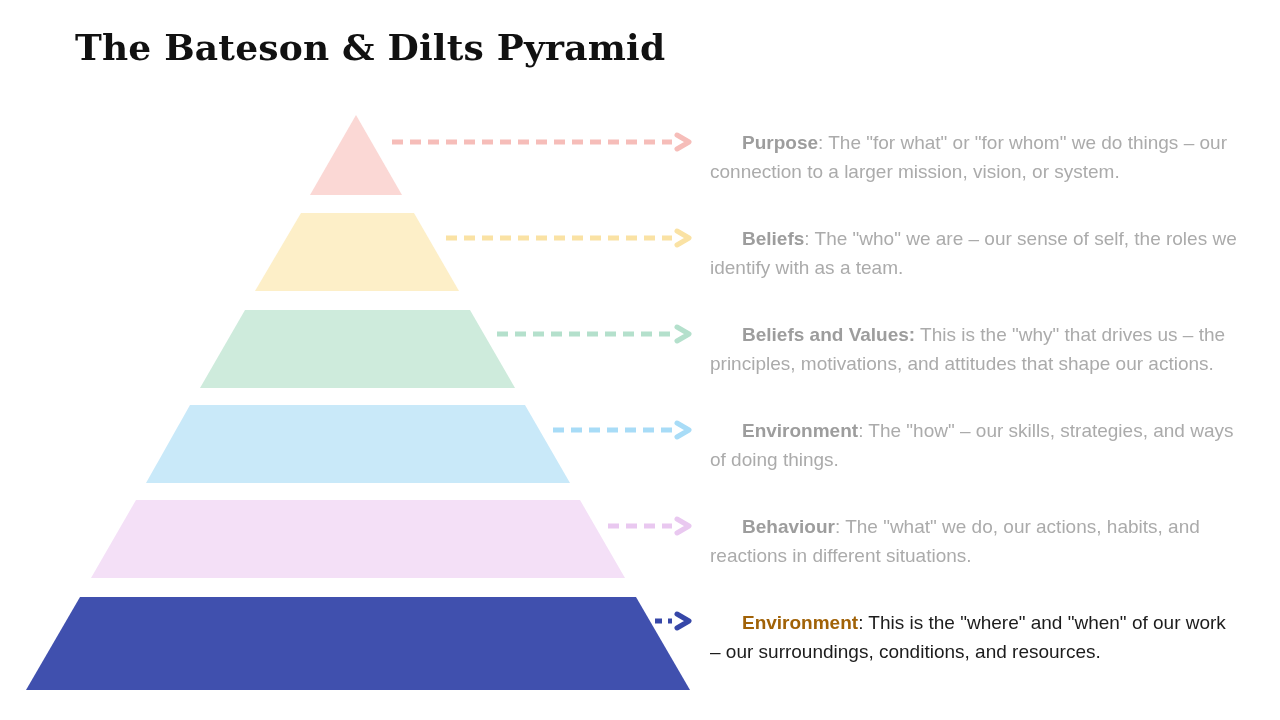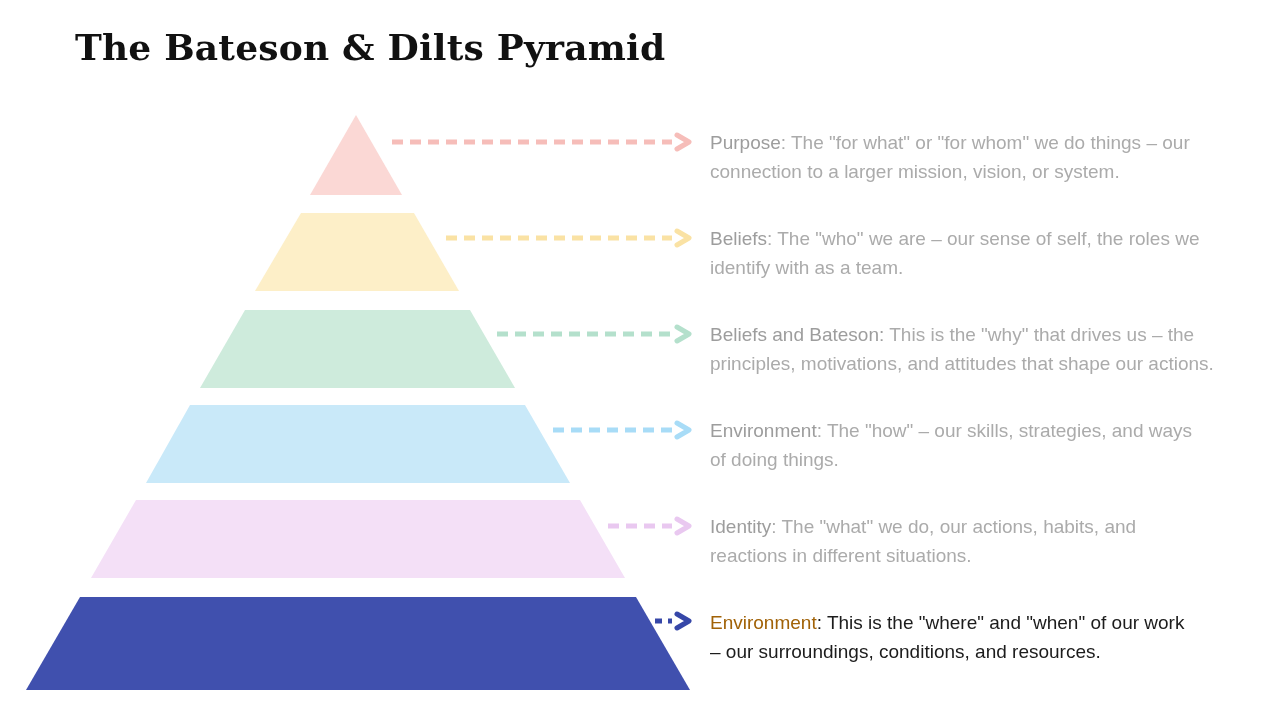--- a/index.html
+++ b/index.html
@@ -30,21 +30,21 @@
   .desc {
     position: absolute;
     left: 710px;
     width: 560px;
     margin: 0;
     font-size: 19px;
     line-height: 29px;
     color: #ababab;
     white-space: pre-line;
   }
-  .desc strong { font-weight: 400; color: #9d9d9d; }
+  .desc strong { font-weight: 700; color: #9d9d9d; margin-left: 32px; }
   .desc.dark { color: #1c1c1c; }
   .desc.dark strong { color: #a16207; }
   .d0 { top: 128px; }
   .d1 { top: 224px; }
   .d2 { top: 320px; }
   .d3 { top: 416px; }
   .d4 { top: 512px; }
   .d5 { top: 608px; }
 </style>
 </head>
@@ -88,25 +88,25 @@
       <path d="M677,614 L689,621 L677,628" stroke-linecap="round" stroke-linejoin="round"></path>
     </g>
   </svg>
 
   <p class="desc d0"><strong>Purpose</strong><span>: The "for what" or "for whom" we do things – our
 connection to a larger mission, vision, or system.</span></p>
 
   <p class="desc d1"><strong>Beliefs</strong><span>: The "who" we are – our sense of self, the roles we
 identify with as a team.</span></p>
 
-  <p class="desc d2"><strong>Beliefs and Bateson:</strong><span> This is the "why" that drives us – the
+  <p class="desc d2"><strong>Beliefs and Values:</strong><span> This is the "why" that drives us – the
 principles, motivations, and attitudes that shape our actions.</span></p>
 
   <p class="desc d3"><strong>Environment</strong><span>: The "how" – our skills, strategies, and ways
 of doing things.</span></p>
 
-  <p class="desc d4"><strong>Identity</strong><span>: The "what" we do, our actions, habits, and
+  <p class="desc d4"><strong>Behaviour</strong><span>: The "what" we do, our actions, habits, and
 reactions in different situations.</span></p>
 
   <p class="desc d5 dark"><strong>Environment</strong><span>: This is the "where" and "when" of our work
 – our surroundings, conditions, and resources.</span></p>
 
 </div>
 
 </body></html>

